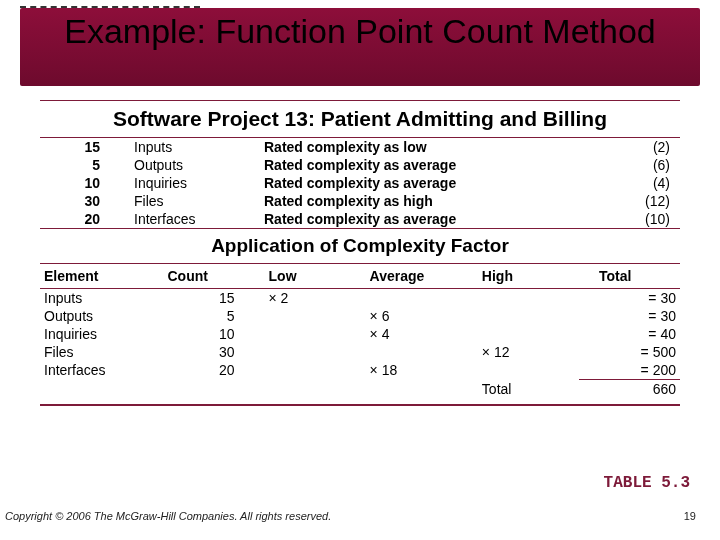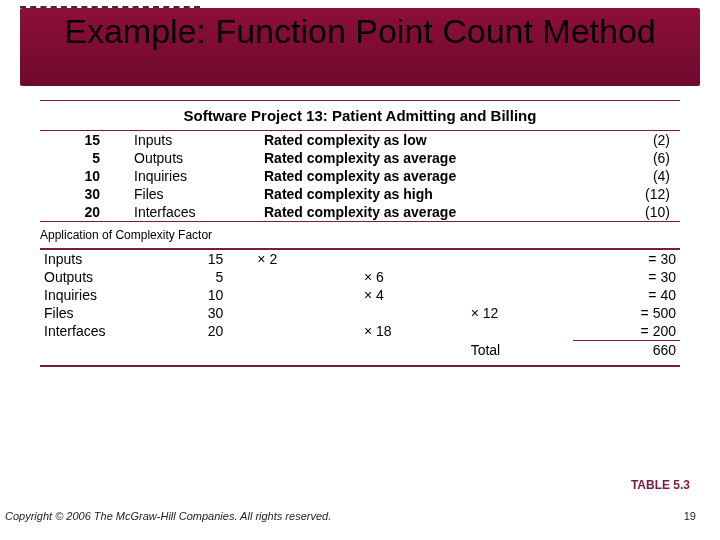--- a/index.html
+++ b/index.html
@@ -52,57 +52,58 @@
   }
 
   .narrow { font-family: 'Arial Narrow', Arial, sans-serif; }
 
   .hr-thin { border: 0; border-top: 1px solid #7d1a39; margin: 0; }
   .hr-thick { border: 0; border-top: 2px solid #7d1a39; margin: 0; }
 
   .header1 {
     text-align: center;
     font-weight: bold;
-    font-size: 15px;
+    font-size: 21px;
     padding: 6px 0;
   }
 
   .sec1 { width: 100%; border-collapse: collapse; }
   .sec1 td { font-size: 14px; padding: 1px 4px; font-family: 'Arial Narrow', Arial, sans-serif; font-stretch: condensed; }
   .sec1 .c1 { width: 90px; text-align: right; font-weight: bold; padding-right: 30px;}
   .sec1 .c2 { width: 130px; }
   .sec1 .c3 { width: 260px; font-weight: bold; }
   .sec1 .c4 { text-align: right; padding-right: 10px;}
 
   .header2 {
-    text-align: left;
-    font-weight: normal;
-    font-size: 12px;
+    text-align: center;
+    font-weight: bold;
+    font-size: 19px;
     padding: 6px 0;
   }
 
   .sec2 { width: 100%; border-collapse: collapse; table-layout: fixed; }
   .sec2 th { font-size: 14px; text-align: left; padding: 4px 4px; font-family: 'Arial Narrow', Arial, sans-serif; font-weight: bold;}
   .sec2 td { font-size: 14px; padding: 1px 4px; font-family: 'Arial Narrow', Arial, sans-serif; }
   .sec2 .col-el { width: 110px; }
   .sec2 .col-ct { width: 90px; text-align: right; padding-right: 30px;}
   .sec2 .col-low { width: 90px; }
   .sec2 .col-avg { width: 100px; }
   .sec2 .col-high { width: 90px; }
   .sec2 .col-tot { width: 90px; text-align: right; }
   .sec2 th.col-ct { text-align: left; }
   .sec2 th.col-tot { text-align: left; padding-left: 20px;}
 
   .table-label {
     position: absolute;
     right: 30px;
     bottom: 48px;
     color: #7d1a39;
-    font-size: 12px;
+    font-size: 16px;
     font-weight: bold;
+    font-family: Liberation Mono, monospace;
   }
   .copyright {
     position: absolute;
     left: 5px;
     bottom: 18px;
     font-size: 11px;
     font-style: italic;
     color: #222;
   }
   .page-num {
@@ -164,20 +165,28 @@
     </tr>
   </tbody>
     </table>
 
   <hr class="hr-thin">
   <div class="header2">Application of Complexity Factor</div>
   <hr class="hr-thin">
 
   <table class="sec2">
     <tbody>
+        <tr>
+      <th class="col-el">Element</th>
+      <th class="col-ct">Count</th>
+      <th class="col-low">Low</th>
+      <th class="col-avg">Average</th>
+      <th class="col-high">High</th>
+      <th class="col-tot">Total</th>
+    </tr>
     <tr>
           <td colspan="6" style="padding:0">
             <hr class="hr-thin">
           </td>
         </tr>
     <tr>
       <td class="col-el">Inputs</td>
       <td class="col-ct">15</td>
       <td class="col-low">× 2</td>
       <td class="col-avg"></td>

